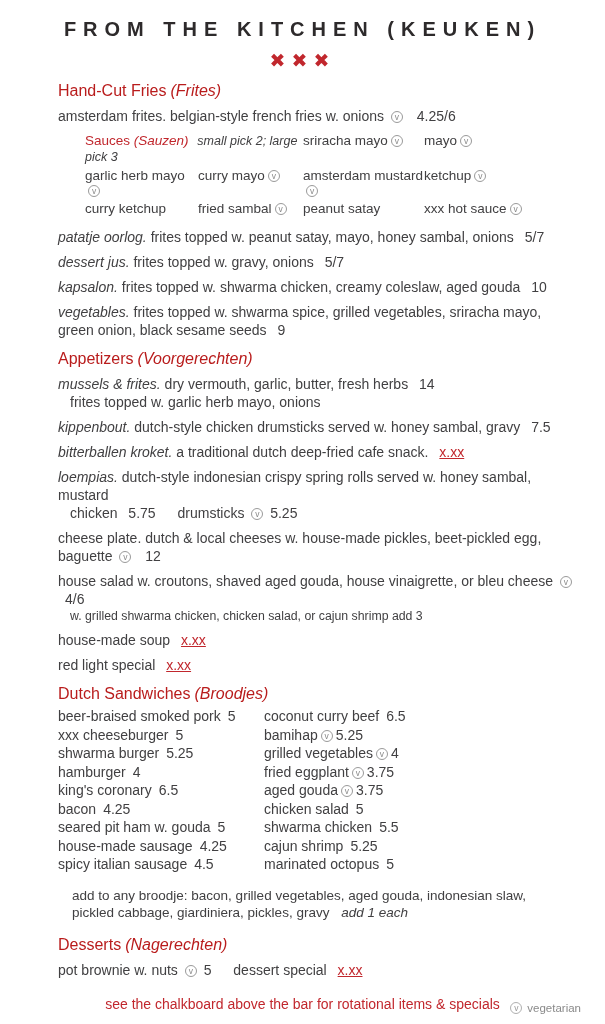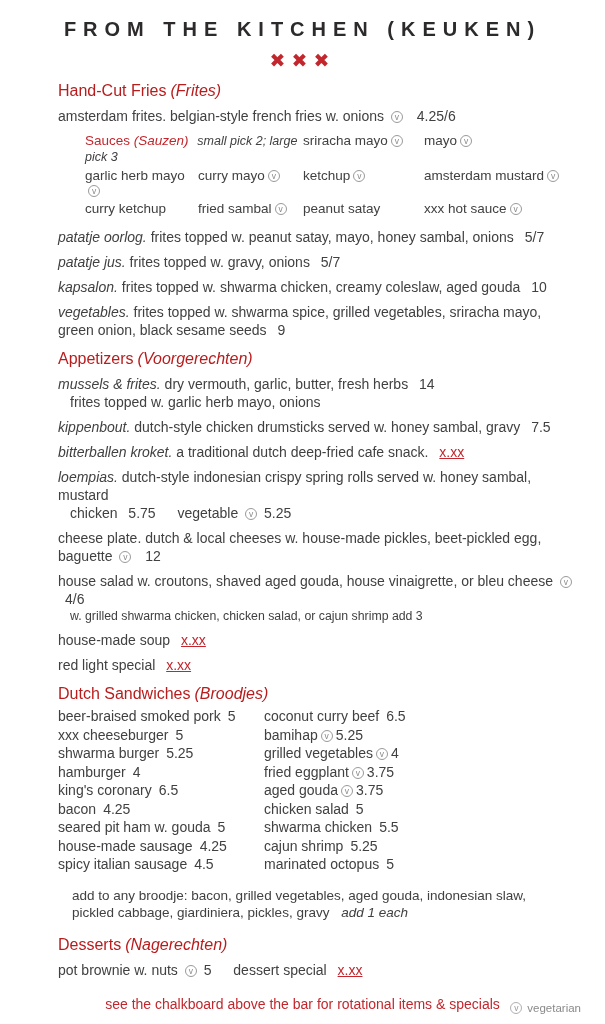--- a/index.html
+++ b/index.html
@@ -58,35 +58,35 @@
     <div class="sauces">
       <div class="s-head">
         <span class="red">Sauces</span>
         <span class="red it">(Sauzen)</span>
         <span class="s-note">small pick 2; large pick 3</span>
       </div>
       <div><span>sriracha mayo</span><span class="veg">v</span></div>
       <div><span>mayo</span><span class="veg">v</span></div>
       <div><span>garlic herb mayo</span><span class="veg">v</span></div>
       <div><span>curry mayo</span><span class="veg">v</span></div>
+      <div><span>amsterdam mustard</span><span class="veg">v</span></div>
       <div><span>ketchup</span><span class="veg">v</span></div>
-      <div><span>amsterdam mustard</span><span class="veg">v</span></div>
       <div><span>curry ketchup</span></div>
       <div><span>fried sambal</span><span class="veg">v</span></div>
       <div><span>peanut satay</span></div>
       <div><span>xxx hot sauce</span><span class="veg">v</span></div>
     </div>
 
     <p class="item">
       <span class="it">patatje oorlog.</span>
       <span>frites topped w. peanut satay, mayo, honey sambal, onions</span>
       <span class="price">5/7</span>
     </p>
     <p class="item">
-      <span class="it">patatje jus.</span>
+      <span class="it">dessert jus.</span>
       <span>frites topped w. gravy, onions</span>
       <span class="price">5/7</span>
     </p>
     <p class="item">
       <span class="it">kapsalon.</span>
       <span>frites topped w. shwarma chicken, creamy coleslaw, aged gouda</span>
       <span class="price">10</span>
     </p>
     <p class="item">
       <span class="it">vegetables.</span>
@@ -115,21 +115,21 @@
       <span class="price-red">x.xx</span>
     </p>
 
     <p class="item tight">
       <span class="it">loempias.</span>
       <span>dutch-style indonesian crispy spring rolls served w. honey sambal, mustard</span>
     </p>
     <p class="subline">
       <span>chicken</span>
       <span class="price">5.75</span>
-      <span class="ml">vegetable</span>
+      <span class="ml">drumsticks</span>
       <span class="veg">v</span>
       <span>5.25</span>
     </p>
 
     <p class="item">
       <span>cheese plate. dutch &amp; local cheeses w. house-made pickles, beet-pickled egg, baguette</span>
       <span class="veg">v</span>
       <span class="price">12</span>
     </p>
 

